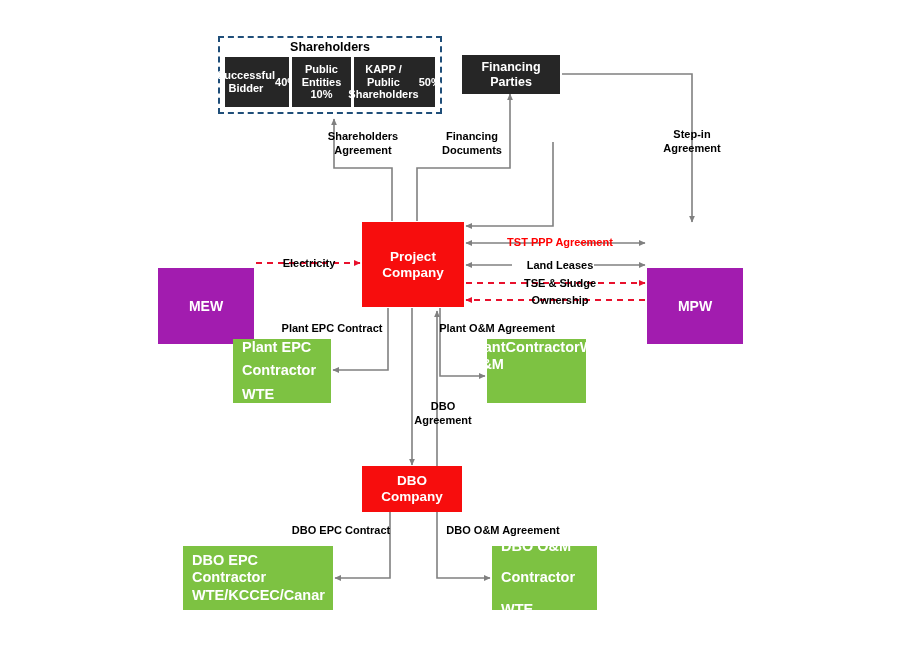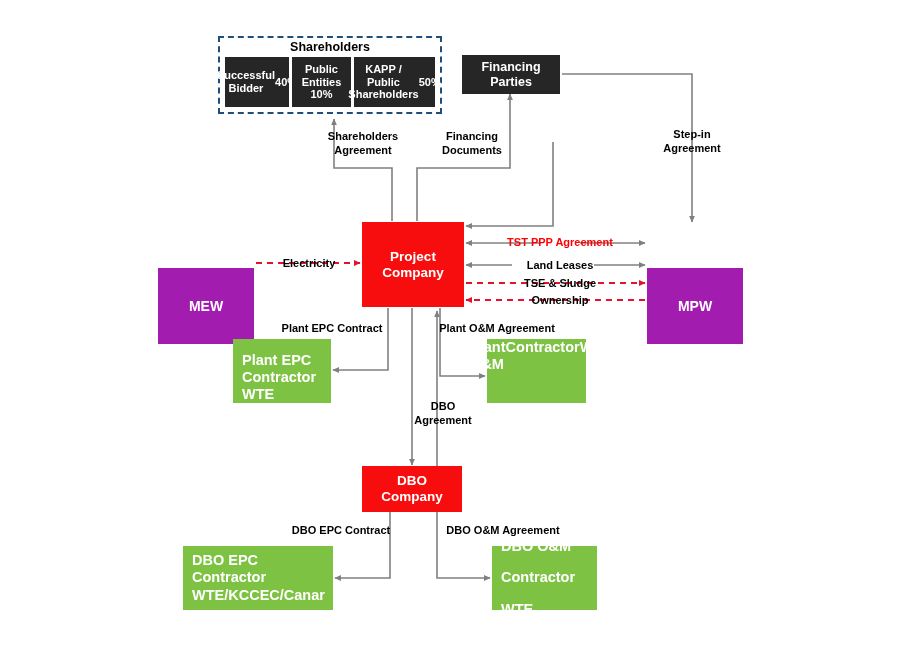--- a/index.html
+++ b/index.html
@@ -108,21 +108,21 @@
   <div class="node red" style="left:362px;top:222px;width:102px;height:85px;flex-direction:column;">
     <span>Project</span>
     <span>Company</span>
   </div>
 
   <div class="node red" style="left:362px;top:466px;width:100px;height:46px;flex-direction:column;">
     <span>DBO</span>
     <span>Company</span>
   </div>
 
-  <div class="node green" style="left:233px;top:339px;width:98px;height:64px;flex-direction:column;align-items:flex-start;justify-content:flex-end;">
+  <div class="node green" style="left:233px;top:339px;width:98px;height:64px;flex-direction:column;align-items:flex-start;justify-content:space-between;">
     <span>Plant EPC</span>
     <span>Contractor</span>
     <span>WTE</span>
   </div>
 
   <div class="node green" style="left:487px;top:339px;width:99px;height:64px;align-items:flex-start;justify-content:center;">
     <span>Plant O&amp;M</span>
     <span>Contractor</span>
     <span>WTE</span>
   </div>

